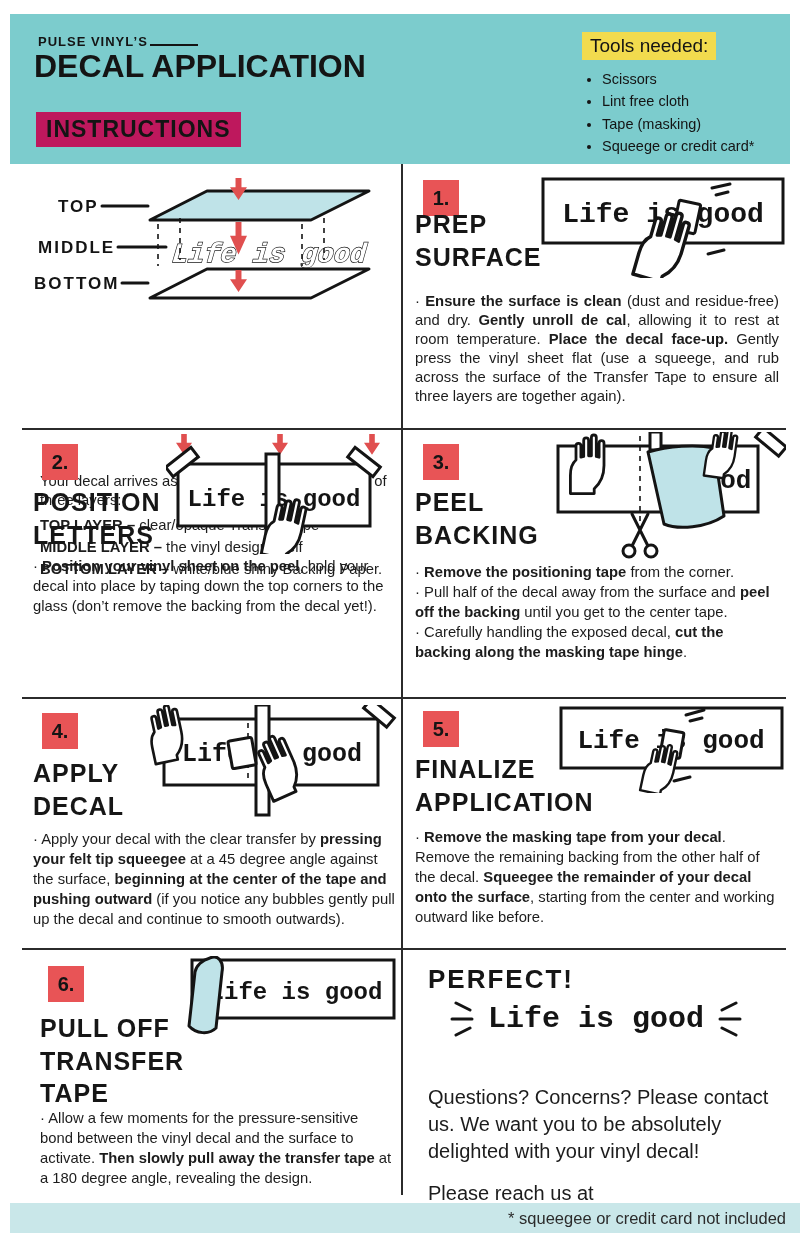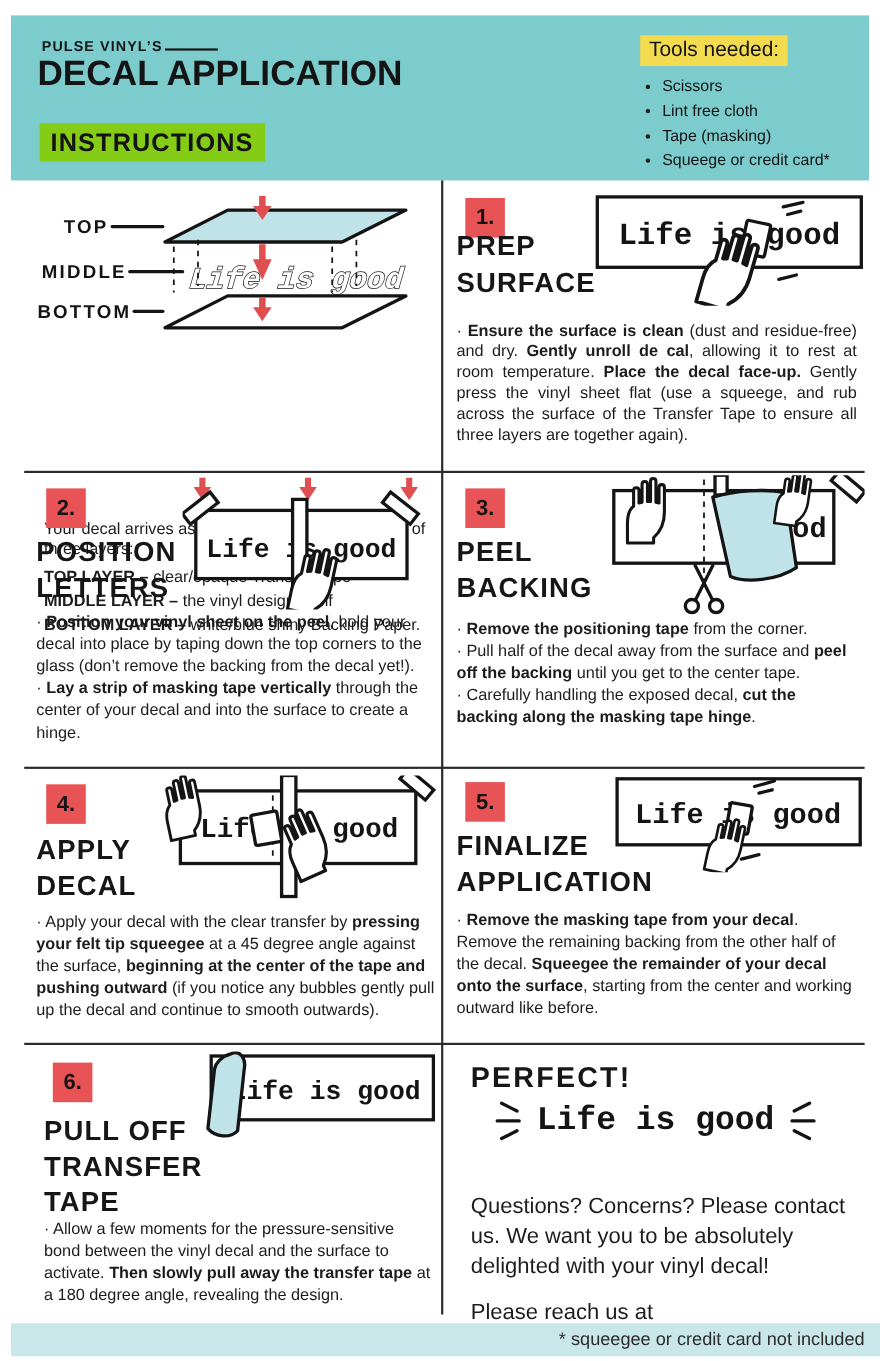--- a/index.html
+++ b/index.html
@@ -4,21 +4,21 @@
 <style>
   html,body{margin:0;padding:0;background:#fff;}
   .sheet{position:relative;width:800px;height:1237px;background:#fff;overflow:hidden;
          font-family:"Liberation Sans",sans-serif;color:#1c1c1c;}
 
   
   .header{position:absolute;left:10px;top:14px;width:780px;height:150px;background:#7ccccd;}
   .brand{position:absolute;left:28px;top:20px;font-size:13px;font-weight:bold;letter-spacing:1px;color:#141414;}
   .brand-line{display:inline-block;width:48px;border-bottom:2px solid #141414;margin-left:2px;vertical-align:baseline;}
   .big-title{position:absolute;left:24px;top:34px;font-size:32px;font-weight:bold;letter-spacing:0px;color:#141414;white-space:nowrap;}
-  .subtitle-badge{position:absolute;left:26px;top:98px;background:#84cc16;color:#141414;
+  .subtitle-badge{position:absolute;left:26px;top:98px;background:#be185d;color:#141414;
                   font-size:23px;font-weight:bold;letter-spacing:1px;padding:4px 10px;}
   .tools{position:absolute;left:572px;top:18px;width:200px;}
   .tools-label{display:inline-block;background:#f2db4e;color:#141414;font-size:19px;padding:3px 8px;}
   .tools-list{margin:8px 0 0 0;padding-left:20px;font-size:14.5px;line-height:1.55;color:#141414;}
 
   
   .vline{position:absolute;left:401px;top:164px;width:2px;height:1031px;background:#2b2b2b;}
   .hline{position:absolute;left:22px;width:764px;height:2px;background:#2b2b2b;}
 
   
@@ -146,21 +146,20 @@
       <text class="decal" x="108" y="72" font-size="24" text-anchor="middle">Life is good</text>
       <rect class="wh" x="0" y="22" width="32" height="12" transform="rotate(-38 16 28)"></rect>
       <rect class="wh" x="182" y="22" width="32" height="12" transform="rotate(38 198 28)"></rect>
       <rect class="wh" x="100" y="20" width="13" height="92"></rect>
       <g transform="translate(100,56) scale(0.72) rotate(12)">
           <use href="#hand"></use>
         </g>
     </svg>
     <div class="body lh-wide" style="left:23px;top:128px;width:360px">
         <div class="para"><span>· </span><b>Position your vinyl sheet on the peel</b><span>, hold your decal into place by taping down the top corners to the glass (don’t remove the backing from the decal yet!).</span></div>
-        <div class="para"><span>· </span><b>Lay a strip of masking tape vertically</b><span> through the center of your decal and into the surface to create a hinge.</span></div>
       </div>
   </div>
 
   <div class="sec" style="left:402px;top:428px;width:388px;height:269px">
     <div class="badge" style="left:21px;top:16px">3.</div>
     <h2 class="step-title" style="left:13px;top:58px">PEEL
 BACKING</h2>
     <svg class="illus" style="left:126px;top:4px" width="258" height="130" viewBox="0 0 258 130">
       <rect class="box" x="30" y="14" width="200" height="66"></rect>
       <text class="decal" x="200" y="56" font-size="26" text-anchor="middle">ood</text>

